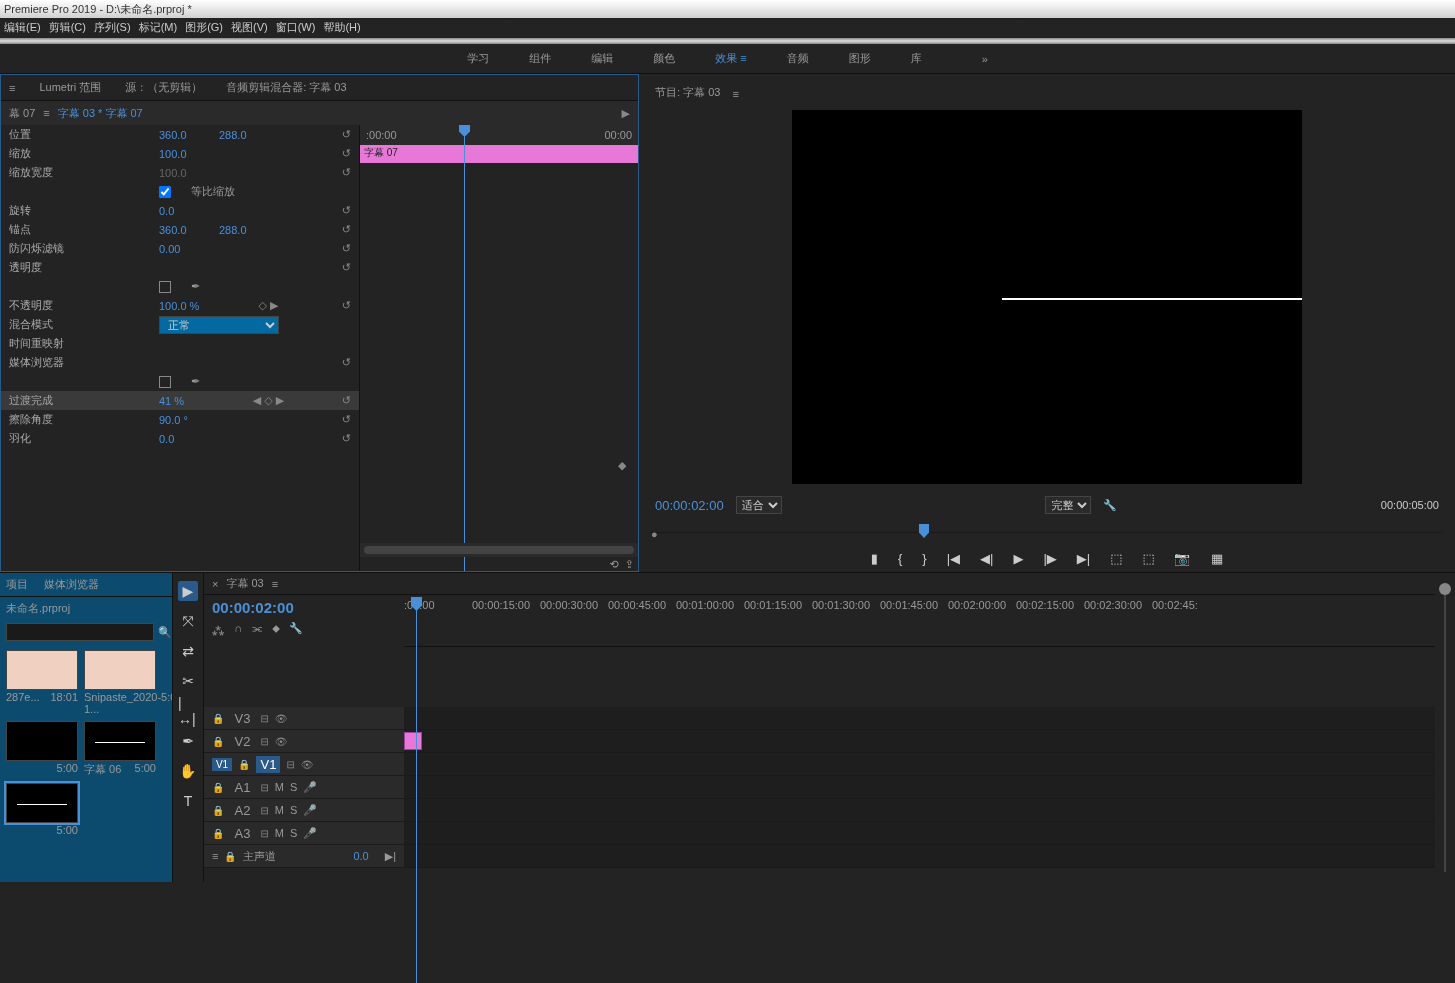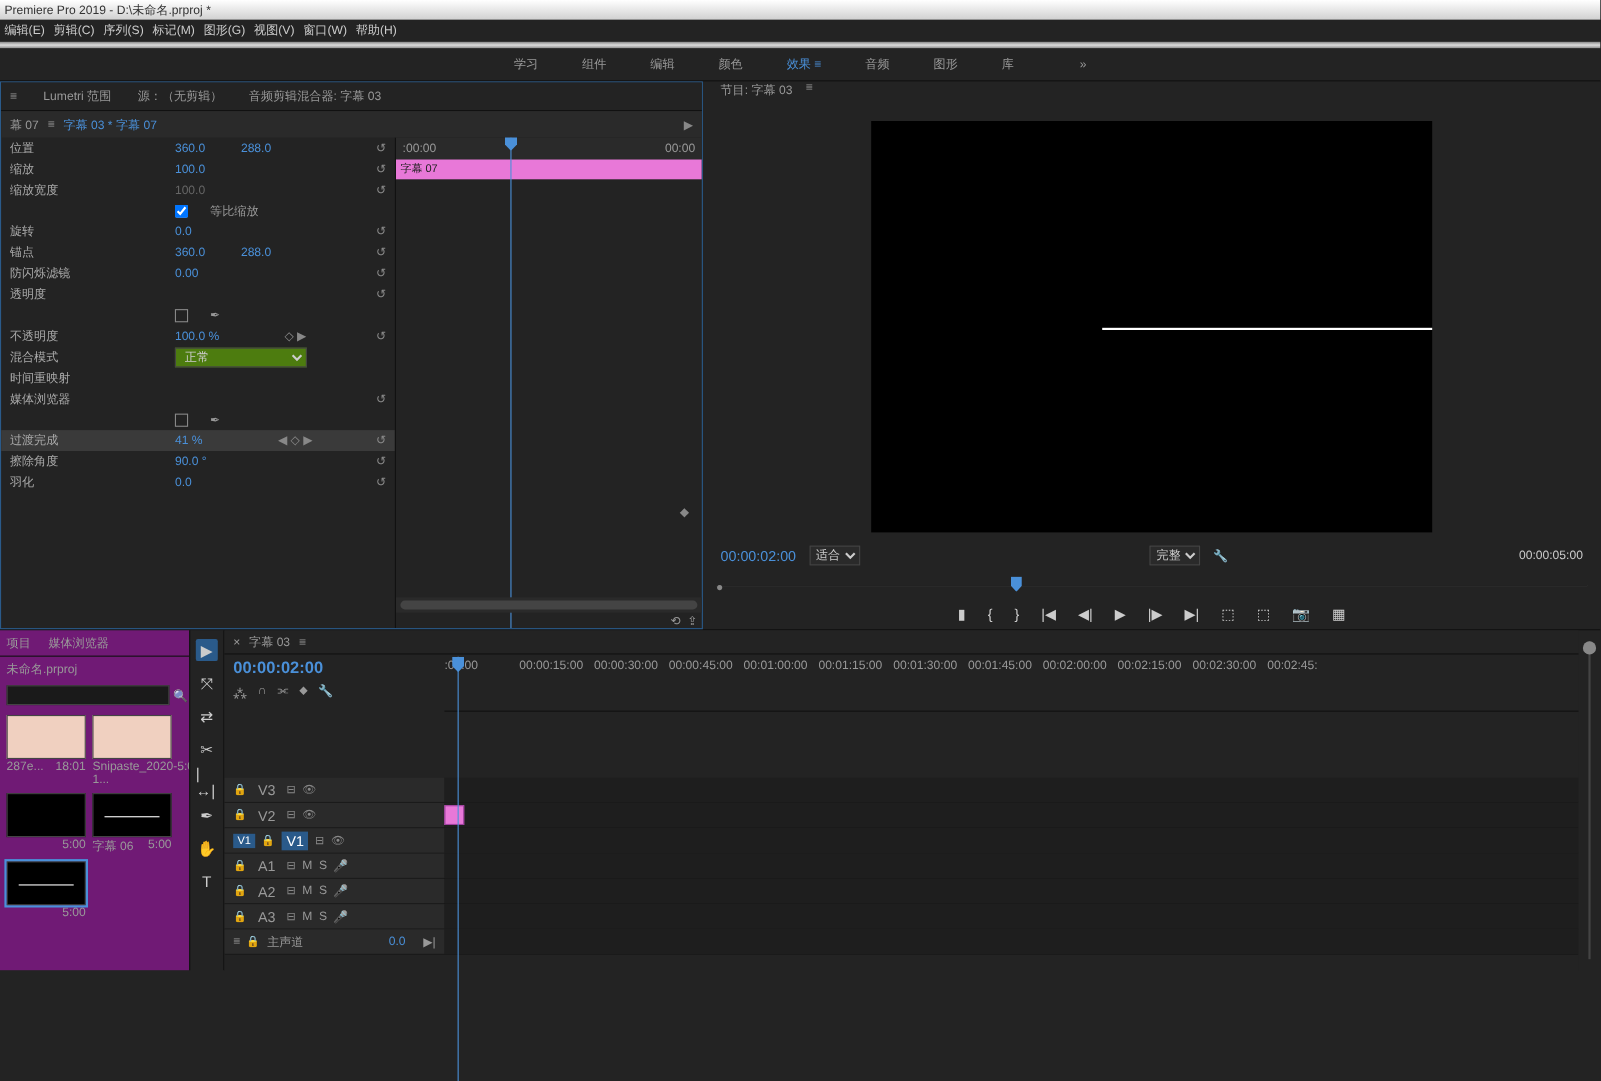--- a/index.html
+++ b/index.html
@@ -28,40 +28,40 @@
 .tl-clip{position:absolute;top:20px;left:0;right:0;height:18px;background:#e878d8;color:#222;padding:1px 4px;font-size:10px}
 .prop-row{height:19px;display:flex;align-items:center;padding:0 8px;gap:20px}
 .prop-row .label{flex:0 0 130px;color:#aaa}
 .prop-row .val{color:#4a90d9;cursor:pointer;min-width:40px}
 .prop-row .val2{color:#4a90d9;cursor:pointer}
 .prop-row.dim .val{color:#666}
 .prop-row .reset{margin-left:auto;color:#888;cursor:pointer}
 .prop-row .kf{display:flex;gap:2px;margin-left:auto;margin-right:4px;color:#888}
 .prop-row.hilite{background:#3a3a3a}
 .prop-row input[type=checkbox]{width:12px;height:12px}
-.prop-row select{background:#4d7c0f;border:1px solid #444;color:#ccc;padding:1px 4px;width:120px}
+.prop-row select{background:#0369a1;border:1px solid #444;color:#ccc;padding:1px 4px;width:120px}
 .prop-row .sq{width:12px;height:12px;border:1px solid #888;display:inline-block}
 .scroll-h{height:14px;background:#2a2a2a;position:relative}
 .scroll-h .thumb{position:absolute;left:4px;right:4px;top:3px;height:8px;background:#444;border-radius:4px}
 .right-panel{flex:1;padding:0 12px;display:flex;flex-direction:column}
-.prog-tabs{height:26px;display:flex;align-items:flex-start;gap:12px;padding:0 4px}
+.prog-tabs{height:26px;display:flex;align-items:flex-end;gap:12px;padding:0 4px}
 .preview{flex:1;display:flex;align-items:center;justify-content:center}
 .preview-box{width:510px;height:374px;background:#000;position:relative}
 .preview-line{position:absolute;left:210px;right:0;top:188px;height:2px;background:#fff}
 .prog-controls{height:22px;display:flex;align-items:center;gap:12px;padding:0 4px}
 .prog-controls .time{color:#4a90d9;font-size:13px}
 .prog-controls select{background:#2a2a2a;border:1px solid #444;color:#ccc;padding:1px}
 .prog-controls .dur{margin-left:auto;color:#ccc}
 .prog-scrub{height:20px;position:relative;margin:4px 0}
 .prog-scrub .track{position:absolute;left:0;right:0;top:12px;height:1px;background:#555}
 .prog-scrub .pos{position:absolute;left:268px;top:4px;width:10px;height:14px;background:#4a90d9;clip-path:polygon(0 0,100% 0,100% 60%,50% 100%,0 60%)}
 .prog-buttons{height:28px;display:flex;align-items:center;justify-content:center;gap:20px}
 .prog-buttons span{cursor:pointer;color:#ccc;font-size:13px}
 .bottom{display:flex;height:310px;border-top:1px solid #111}
-.project-panel{width:172px;background:#701a75;display:flex;flex-direction:column}
+.project-panel{width:172px;background:#0c4a6e;display:flex;flex-direction:column}
 .proj-tabs{height:24px;display:flex;align-items:center;gap:16px;padding:0 6px;border-bottom:1px solid #111}
 .proj-name{padding:4px 6px;color:#999}
 .proj-search{height:24px;display:flex;align-items:center;padding:0 6px;gap:4px}
 .proj-search input{flex:1;background:#1a1a1a;border:1px solid #444;color:#ccc;padding:2px}
 .proj-bins{flex:1;display:flex;flex-wrap:wrap;gap:6px;padding:6px;align-content:flex-start}
 .bin{width:72px;display:flex;flex-direction:column;gap:1px}
 .bin .thumb{width:72px;height:40px;background:#000;border:1px solid #444;position:relative}
 .bin .thumb.img{background:#f0d0c0}
 .bin .thumb .line{position:absolute;left:10px;right:10px;top:20px;height:1px;background:#fff}
 .bin .meta{display:flex;justify-content:space-between;font-size:9px;color:#888}

